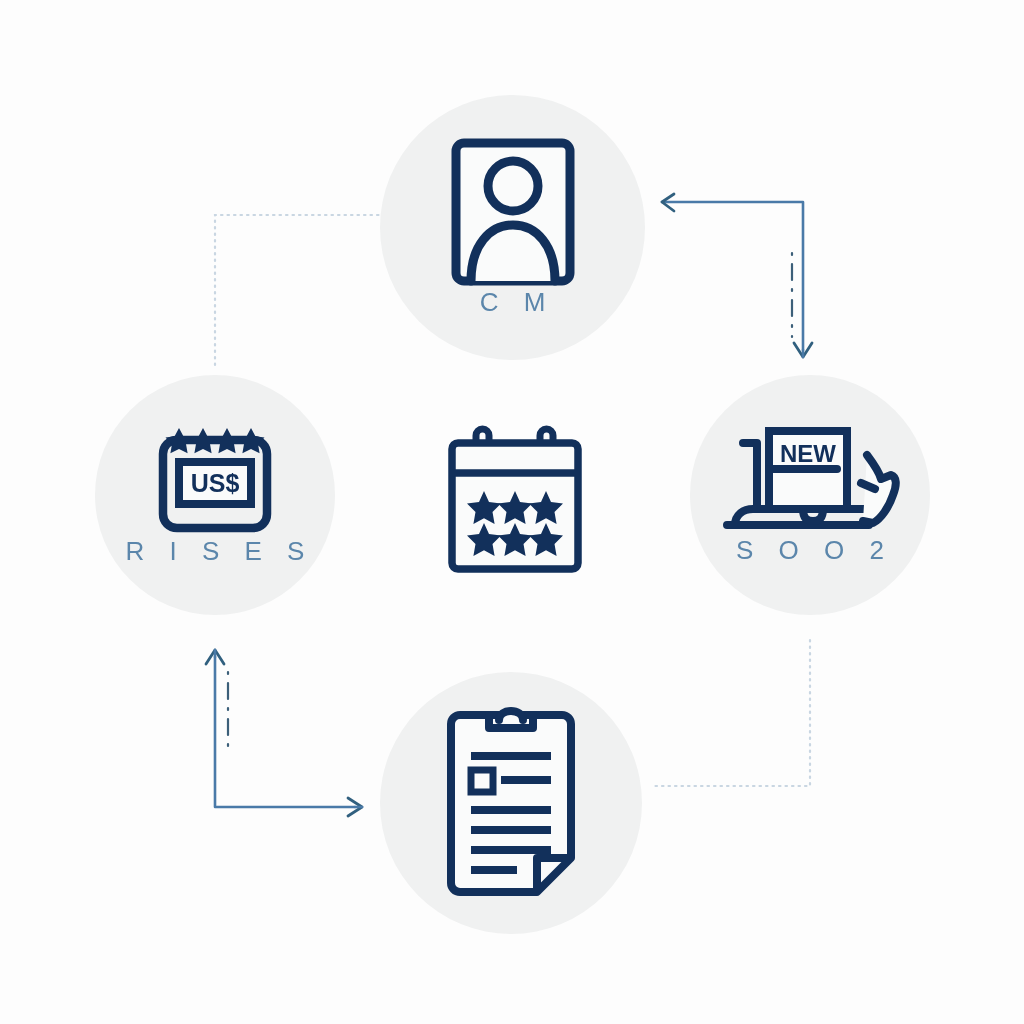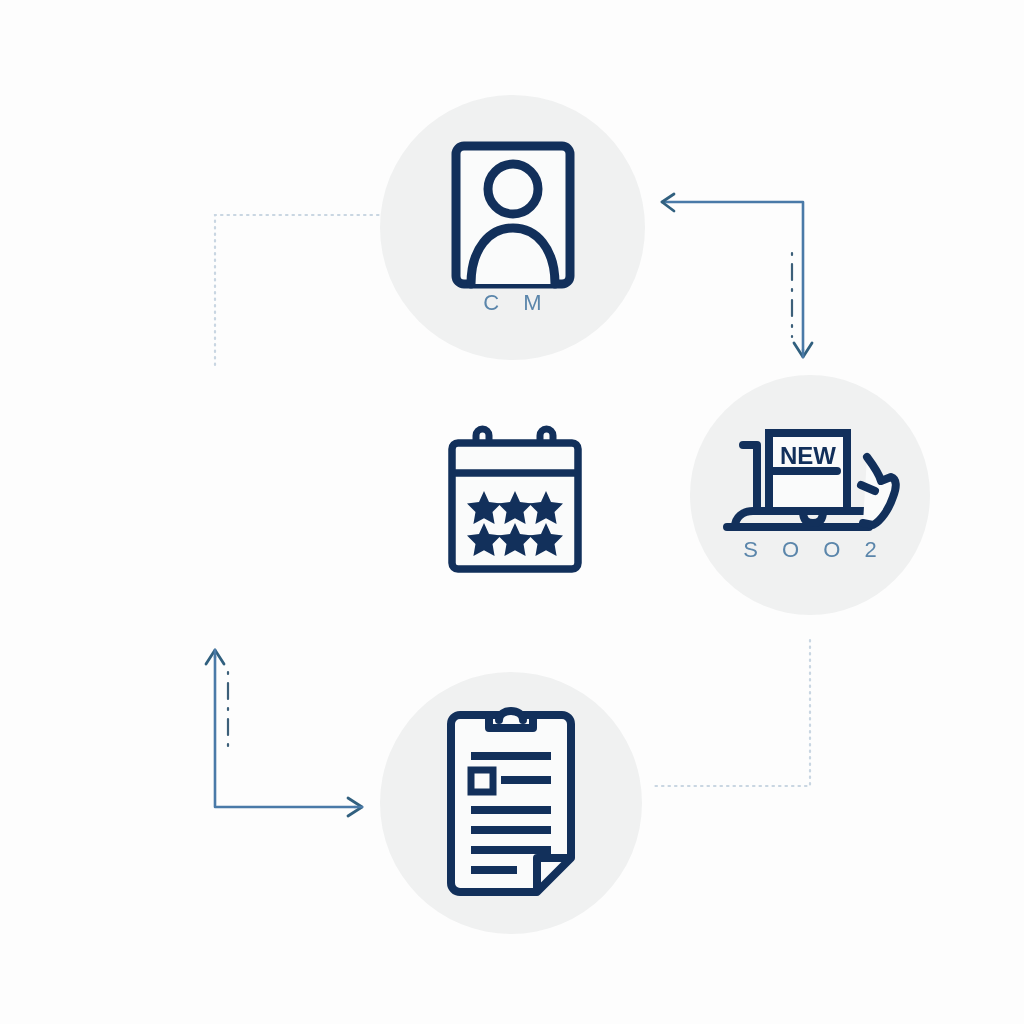--- a/index.html
+++ b/index.html
@@ -23,21 +23,21 @@
     flex-direction: column;
     align-items: center;
     justify-content: center;
   }
   .node-icon {
     display: flex;
     align-items: center;
     justify-content: flex-end;
   }
   .node-label {
-    font-size: 22px;
+    font-size: 26px;
     letter-spacing: 9px;
     text-indent: 9px;
     color: #5b86ab;
     font-weight: 400;
     white-space: nowrap;
     text-align: left;
   }
   .center-icon {
     position: absolute;
     display: flex;
@@ -92,20 +92,37 @@
     <div class="node-icon">
       <svg width="126" height="150" viewBox="0 0 126 150">
         <rect x="6" y="6" width="114" height="138" rx="8" ry="8" fill="#fafbfb" stroke="#12305b" stroke-width="9"></rect>
         <circle cx="63" cy="49" r="25" fill="#fafbfb" stroke="#12305b" stroke-width="9"></circle>
         <path d="M21 144 C21 108 40 88 63 88 C86 88 105 108 105 144" fill="#fafbfb" stroke="#12305b" stroke-width="9" stroke-linecap="round"></path>
       </svg>
     </div>
     <div class="node-label">C M</div>
   </div>
 
+  <div class="node" style="left:95px; top:375px; width:240px; height:240px;">
+    <div class="node-icon">
+      <svg width="132" height="112" viewBox="0 0 132 112">
+        <path d="M14 30 C14 22 20 16 28 16 L104 16 C112 16 118 22 118 30 L118 90
+                 C118 98 112 104 104 104 L28 104 C20 104 14 98 14 90 Z" fill="none" stroke="#12305b" stroke-width="8.5" stroke-linecap="round"></path>
+        <rect x="30" y="38" width="72" height="42" fill="#fafbfb" stroke="#12305b" stroke-width="8"></rect>
+        <text x="66" y="68" font-family="'Liberation Sans', sans-serif" font-size="25" font-weight="bold" fill="#12305b" text-anchor="middle">US$</text>
+        <g fill="#12305b">
+          <path d="M30 4 L34.4 12.2 L43.5 13.6 L37 20.1 L38.6 29.2 L30 25 L21.4 29.2 L23 20.1 L16.5 13.6 L25.6 12.2 Z"></path>
+          <path d="M54 4 L58.4 12.2 L67.5 13.6 L61 20.1 L62.6 29.2 L54 25 L45.4 29.2 L47 20.1 L40.5 13.6 L49.6 12.2 Z"></path>
+          <path d="M78 4 L82.4 12.2 L91.5 13.6 L85 20.1 L86.6 29.2 L78 25 L69.4 29.2 L71 20.1 L64.5 13.6 L73.6 12.2 Z"></path>
+          <path d="M102 4 L106.4 12.2 L115.5 13.6 L109 20.1 L110.6 29.2 L102 25 L93.4 29.2 L95 20.1 L88.5 13.6 L97.6 12.2 Z"></path>
+        </g>
+      </svg>
+    </div>
+    <div class="node-label">R I S E S</div>
+  </div>
 
   <div class="node" style="left:690px; top:375px; width:240px; height:240px;">
     <div class="node-icon">
       <svg width="178" height="110" viewBox="0 0 178 110">
 
         <rect x="48" y="6" width="78" height="78" fill="#fafbfb" stroke="#12305b" stroke-width="8"></rect>
         <path d="M48 44 L116 44" fill="none" stroke="#12305b" stroke-width="8" stroke-linecap="round"></path>
         <text x="87" y="37" font-family="'Liberation Sans', sans-serif" font-size="24" font-weight="bold" fill="#12305b" text-anchor="middle">NEW</text>
 
         <path d="M22 18 L36 18 L36 84" fill="none" stroke="#12305b" stroke-width="8" stroke-linecap="round" stroke-linejoin="round"></path>

